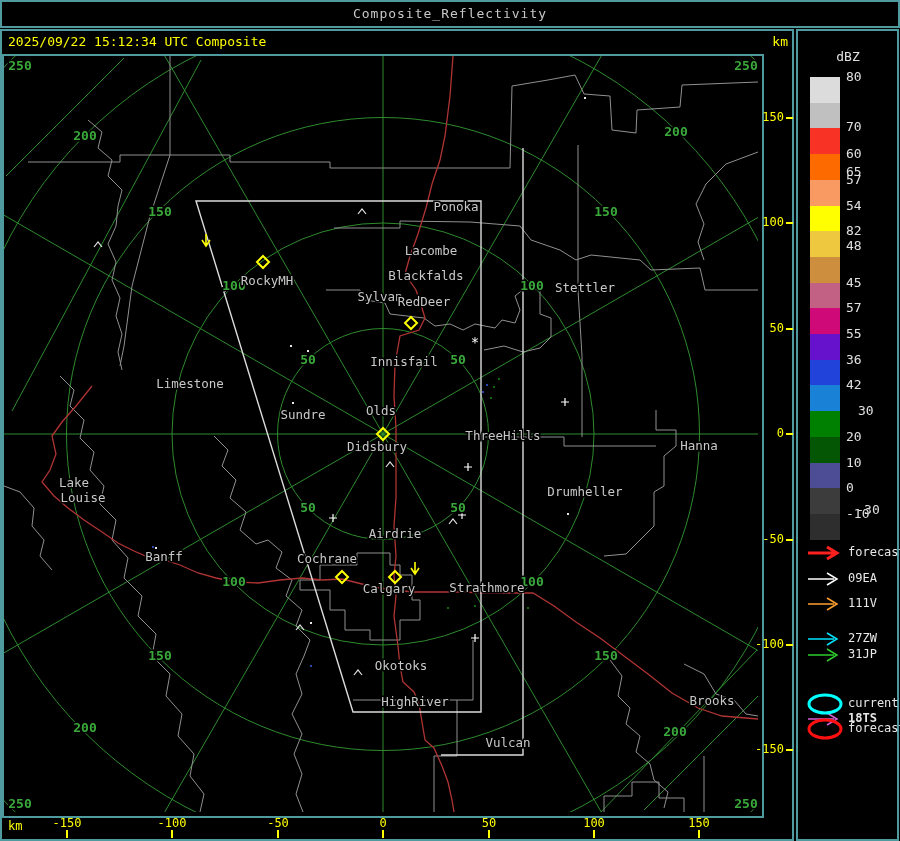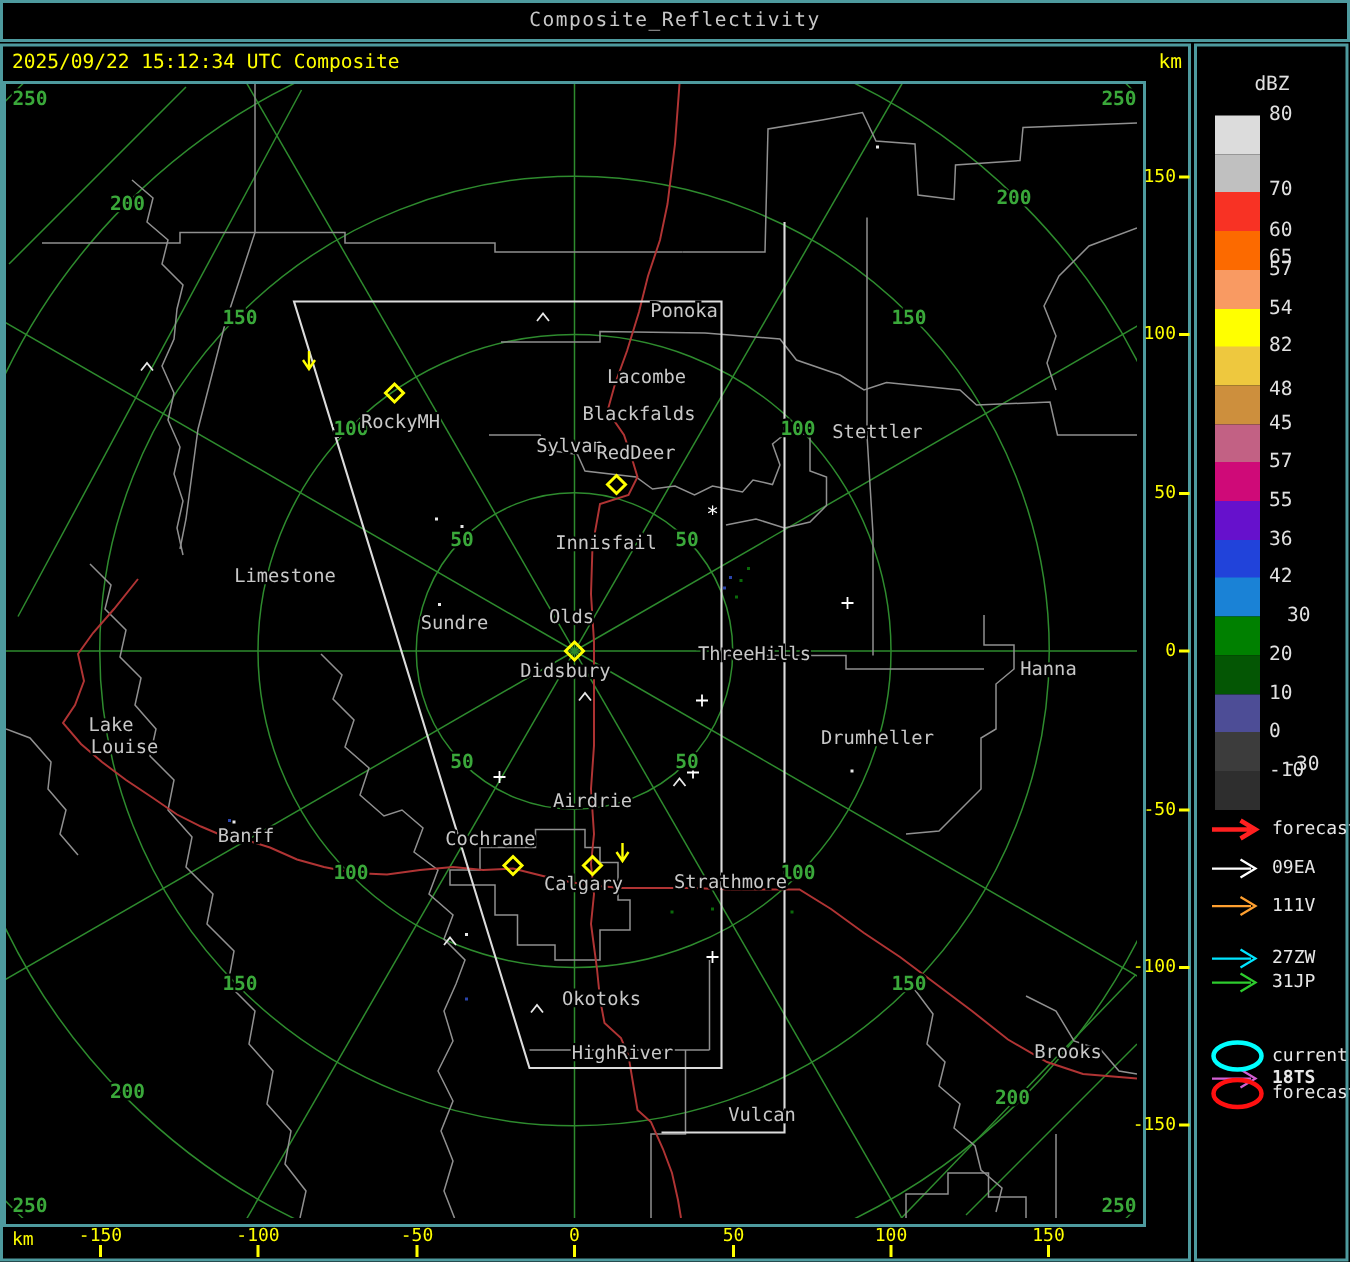--- a/index.html
+++ b/index.html
@@ -224,21 +224,21 @@
       <div class="cb-swatch abs" style="top: 482.9px; background: rgb(46, 46, 46);"></div>
     </div>
   <div id="cb-labels">
       <div class="cb-label abs" style="top: 38px;">80</div>
       <div class="cb-label abs" style="top: 68px; margin-top: 20px;">70</div>
       <div class="cb-label abs" style="top: 89.4px; margin-top: 44px;">65</div>
       <div class="cb-label abs" style="top: 115.1px;">60</div>
       <div class="cb-label abs" style="top: 140.8px;">57</div>
       <div class="cb-label abs" style="top: 166.5px;">54</div>
       <div class="cb-label abs" style="top: 192.2px;">82</div>
-      <div class="cb-label abs" style="top: 221px;">48</div>
+      <div class="cb-label abs" style="top: 207px;">48</div>
       <div class="cb-label abs" style="top: 243.6px;">45</div>
       <div class="cb-label abs" style="top: 269.3px;">57</div>
       <div class="cb-label abs" style="top: 295px;">55</div>
       <div class="cb-label abs" style="top: 320.7px;">36</div>
       <div class="cb-label abs" style="top: 346.4px;">42</div>
       <div class="cb-label abs" style="top: 372.1px; margin-left: 12px;">30</div>
       <div class="cb-label abs" style="top: 397.8px;">20</div>
       <div class="cb-label abs" style="top: 423.5px;">10</div>
       <div class="cb-label abs" style="top: 449.2px;">0</div>
       <div class="cb-label abs" style="top: 474.9px;">-10</div>

